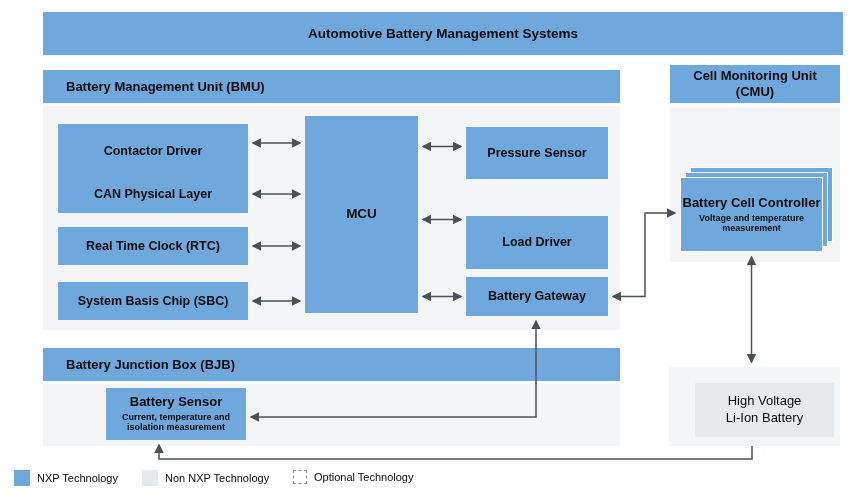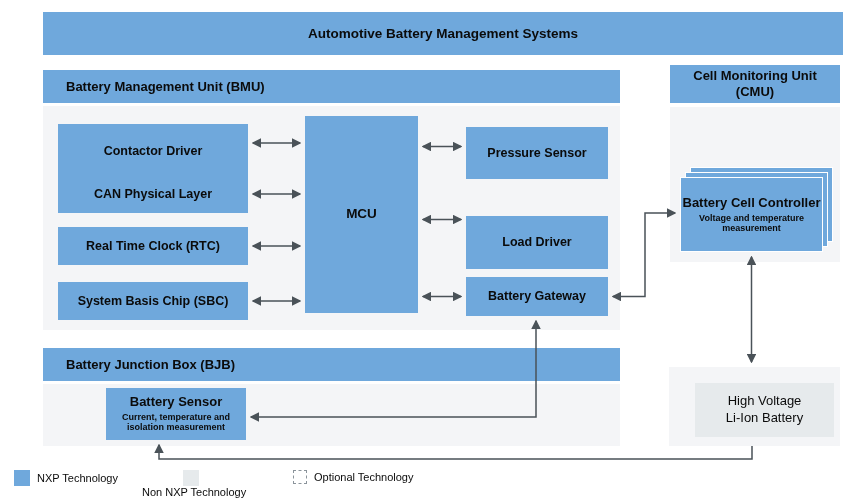--- a/index.html
+++ b/index.html
@@ -40,21 +40,21 @@
   .sub-node{flex-direction:column;justify-content:center;}
   .n-sensor{left:106px;top:388px;width:140px;height:52px;}
   .node-title{font-size:13px;line-height:1.15;}
   .node-sub{font-size:9px;line-height:1.15;margin-top:2px;max-width:132px;}
   .hv-block{left:687px;top:383px;width:139px;height:54px;background:var(--gray-block);font-size:13px;line-height:1.3;margin-left:8px;}
   svg.wires{left:0;top:0;width:850px;height:498px;pointer-events:none;}
   svg.wires path, svg.wires line{stroke:var(--line);stroke-width:1.5;fill:none;}
   svg.wires .ah{fill:var(--line);stroke:none;}
   .legend{left:0;top:468px;width:850px;height:26px;}
   .legend-item{position:absolute;top:2px;display:flex;align-items:center;font-size:11px;justify-content:center;}
-  .li-1{left:14px;} .li-2{left:142px;flex-direction:column;} .li-3{left:293px;}
+  .li-1{left:14px;} .li-2{left:142px;} .li-3{left:293px;}
   .swatch{width:16px;height:16px;margin-right:7px;display:inline-block;box-sizing:border-box;}
   .sw-nxp{background:var(--blue);}
   .sw-non{background:var(--gray-block);}
   .sw-opt{width:14px;height:14px;background:#fff;border:1.6px dashed #8b949b;}
 </style>
 </head>
 <body>
 
 <div id="stage">
 

